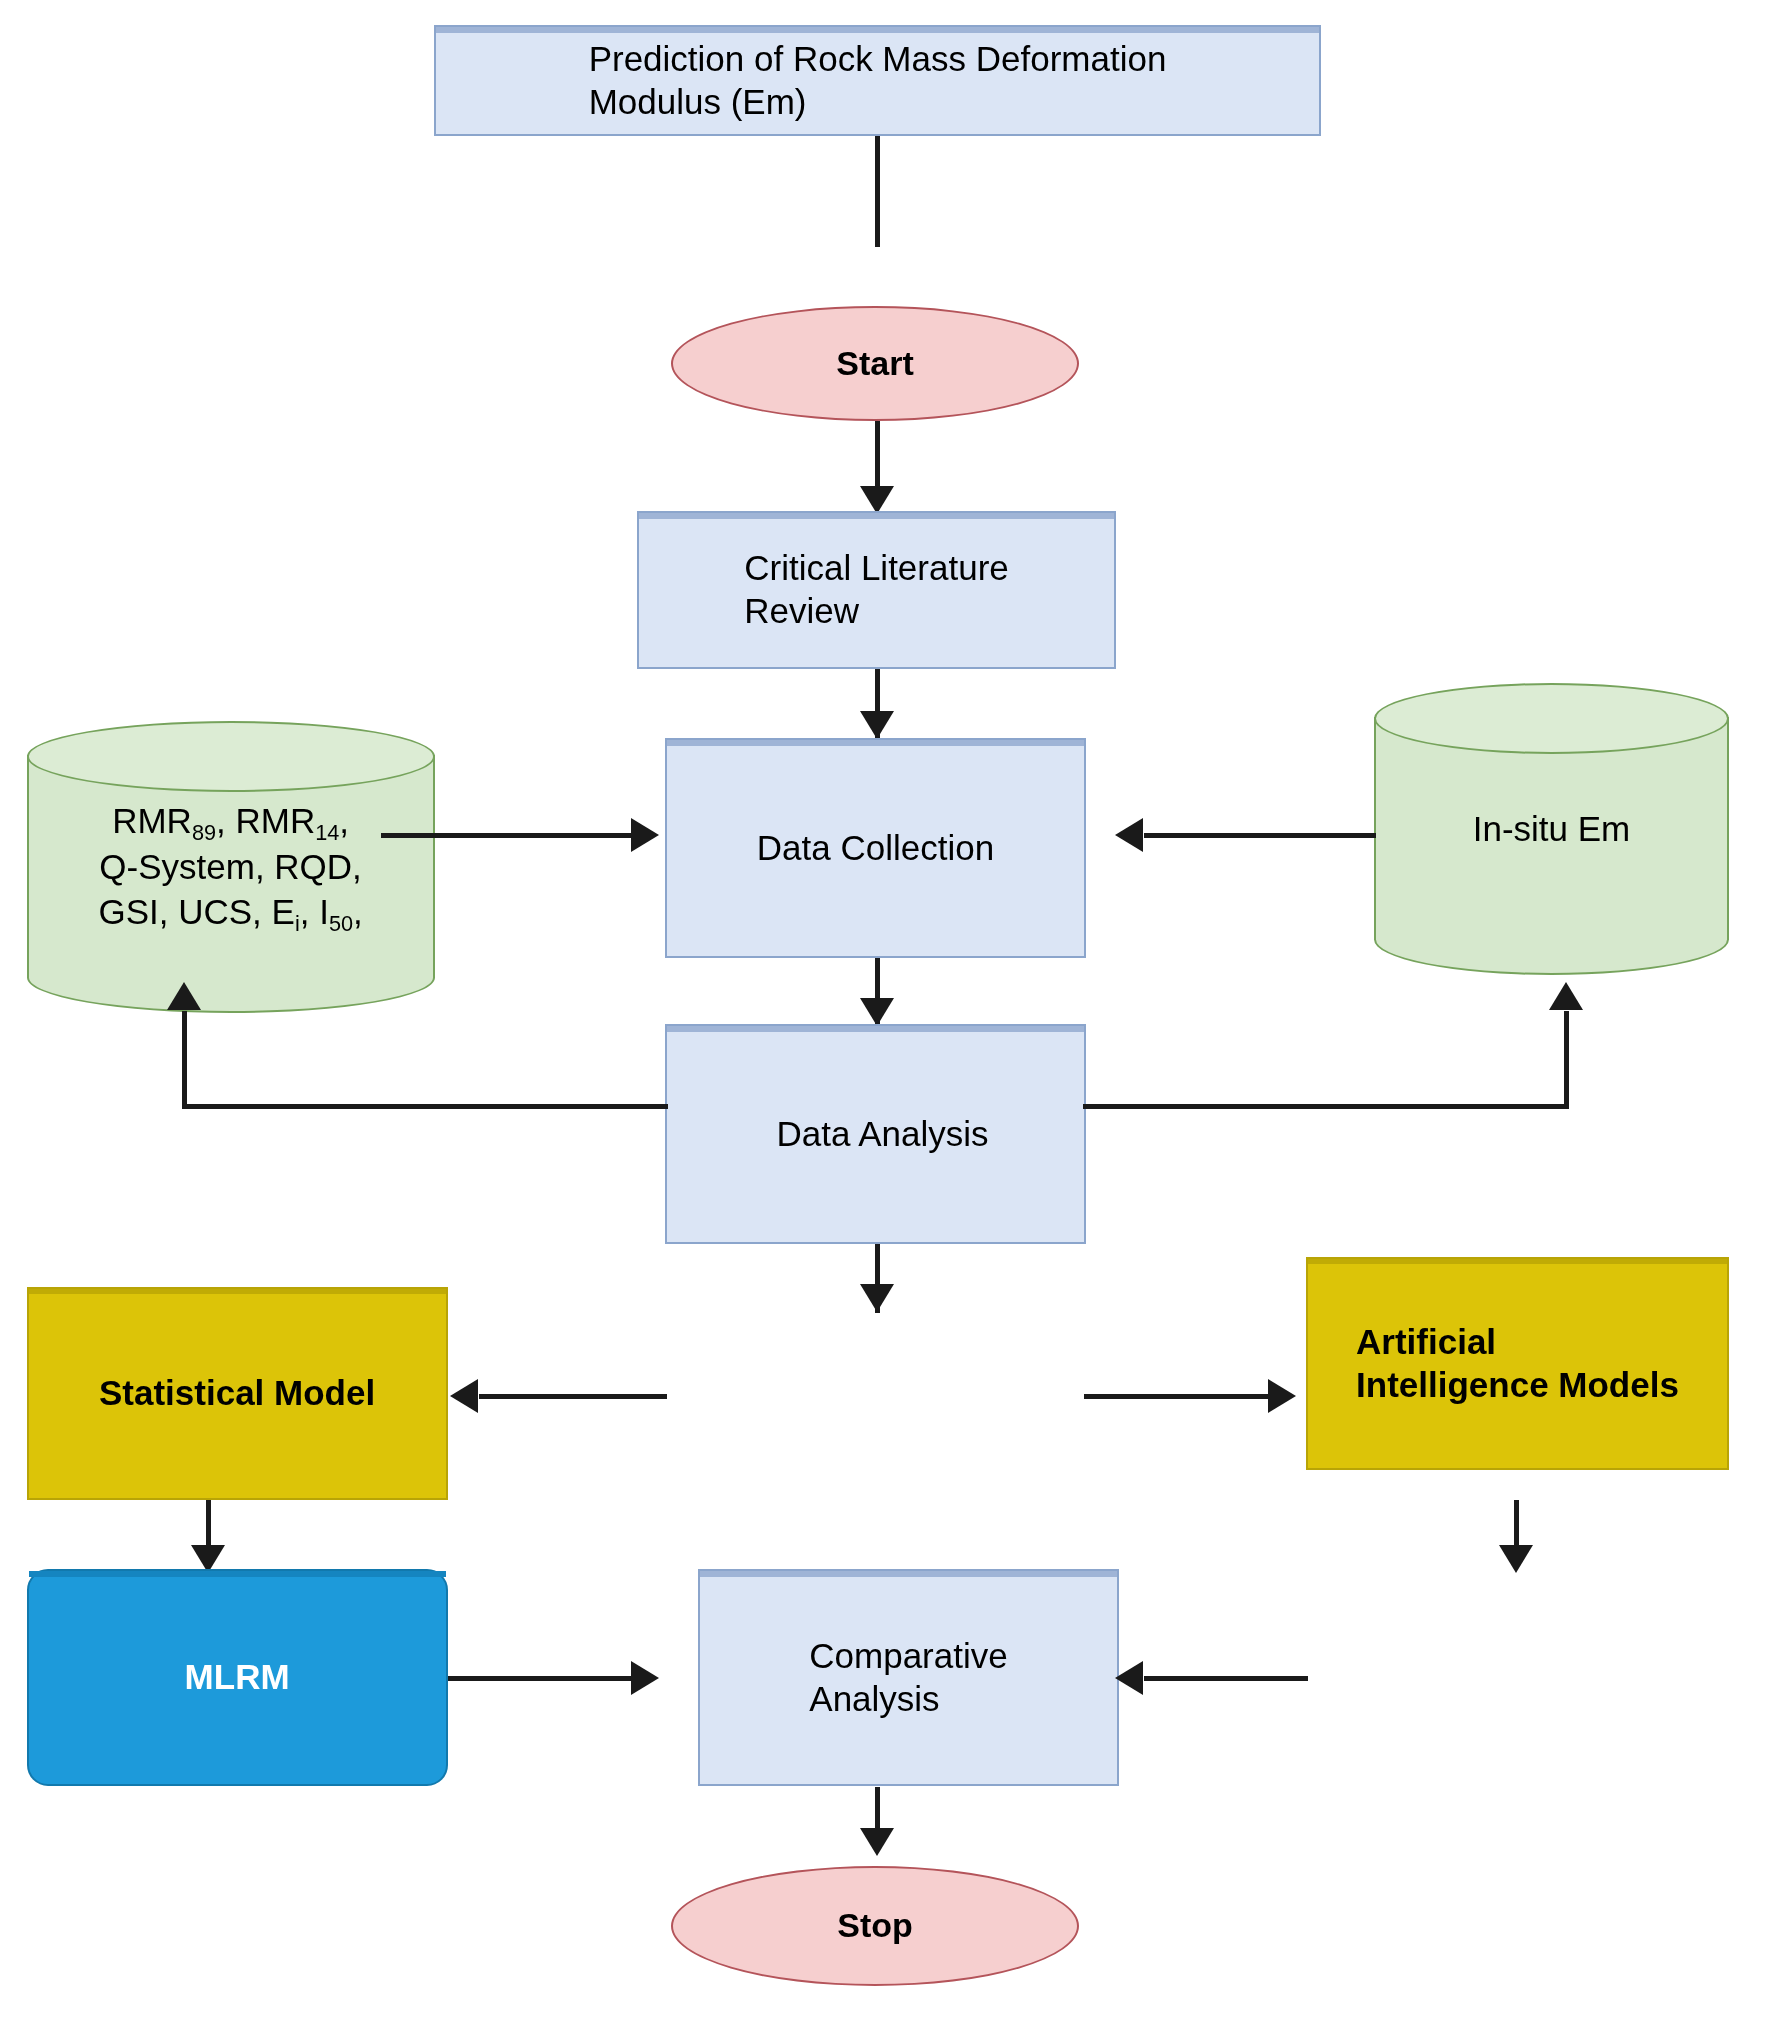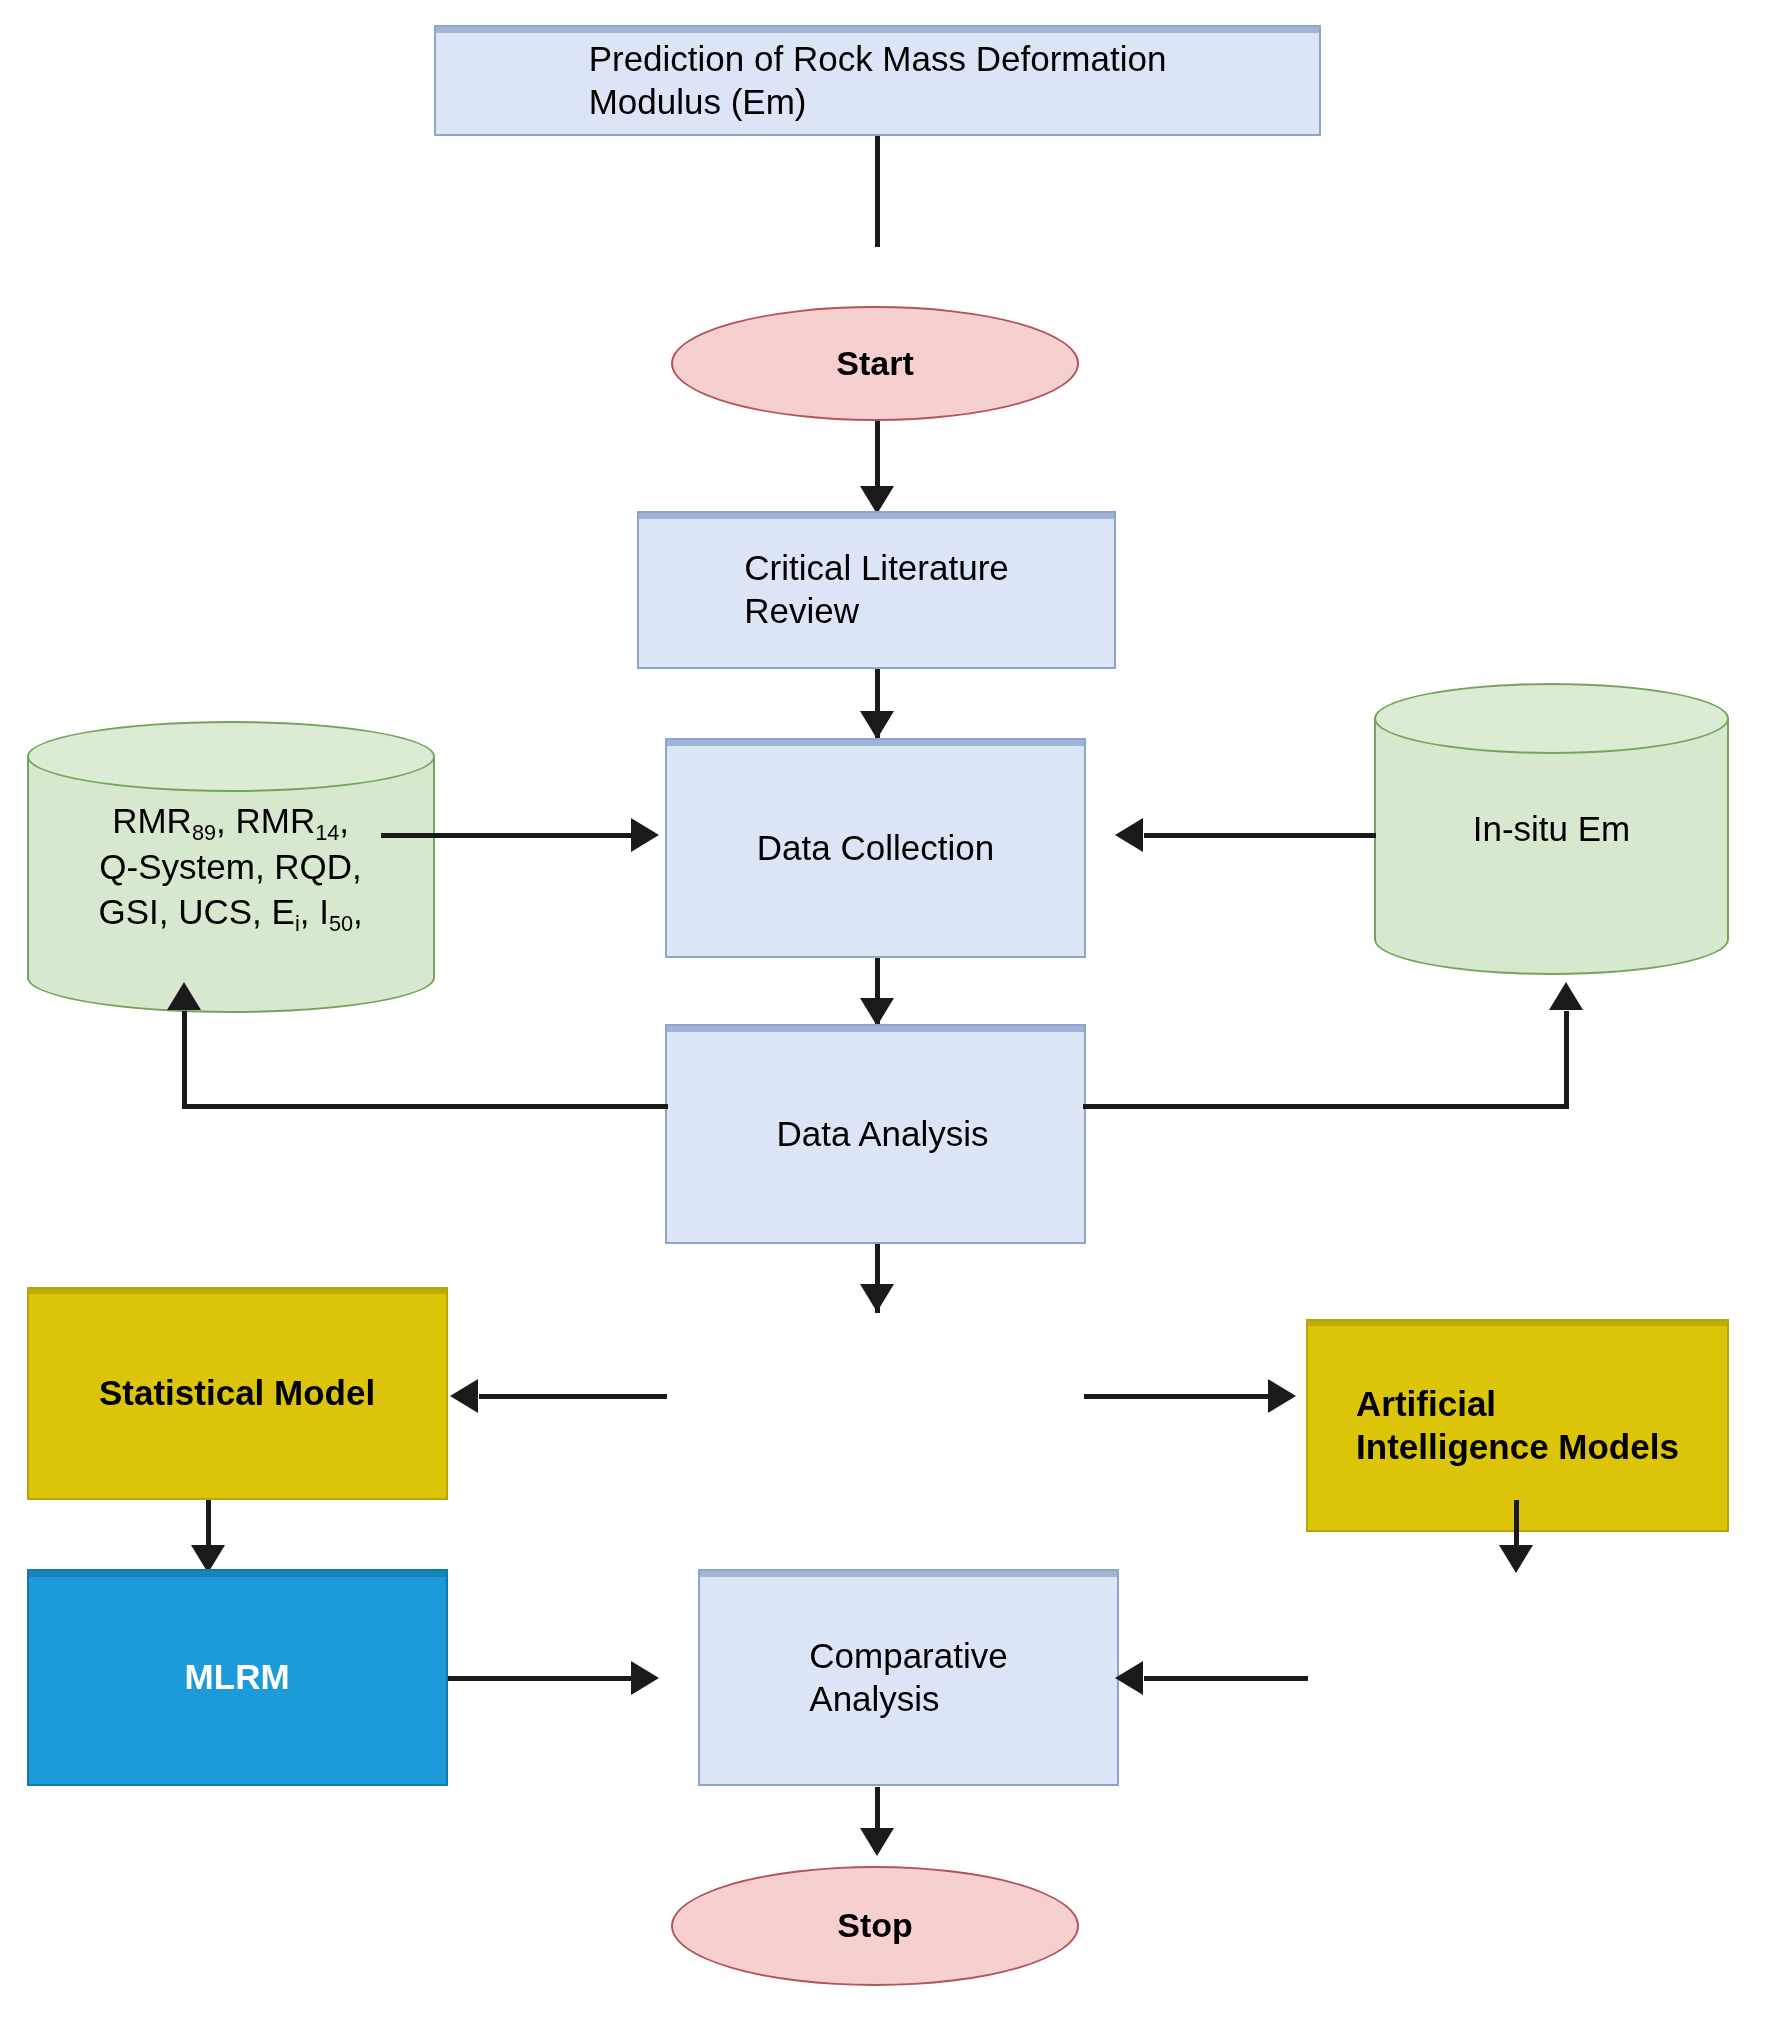--- a/index.html
+++ b/index.html
@@ -250,34 +250,34 @@
   <div class="ln h" style="left:479px; top:1394px; width:188px;"></div>
   <div class="arrow left" style="left:450px; top:1379px;"></div>
 
   <div class="ln h" style="left:1084px; top:1394px; width:188px;"></div>
   <div class="arrow right" style="left:1268px; top:1379px;"></div>
 
   <div class="node gold" style="left:26.6px; top:1287px; width:421px; height:213px;">
     <span style="z-index:2;">Statistical Model</span>
   </div>
 
-  <div class="node gold" style="left:1306px; top:1319px; width:423px; height:213px;">
+  <div class="node gold" style="left:1306px; top:1257px; width:423px; height:213px;">
     <div style="z-index:2;">
       <span>Artificial</span><br>
       <span>Intelligence Models</span>
     </div>
   </div>
 
   <div class="ln v" style="left:206px; top:1500px; height:53px;"></div>
   <div class="arrow down" style="left:191px; top:1545px;"></div>
 
   <div class="ln v" style="left:1514px; top:1500px; height:53px;"></div>
   <div class="arrow down" style="left:1499px; top:1545px;"></div>
 
-  <div class="node bblue" style="left:26.6px; top:1569px; width:421px; height:217px;">
+  <div class="node bblue" style="left:26.6px; top:1569px; width:421px; height:217px;border-radius:21px;">
     <span style="z-index:2;">MLRM</span>
   </div>
 
 
   <div class="node proc" style="left:698px; top:1569px; width:421px; height:217px;">
     <div style="z-index:2;">
       <span>Comparative</span><br>
       <span>Analysis</span>
     </div>
   </div>

